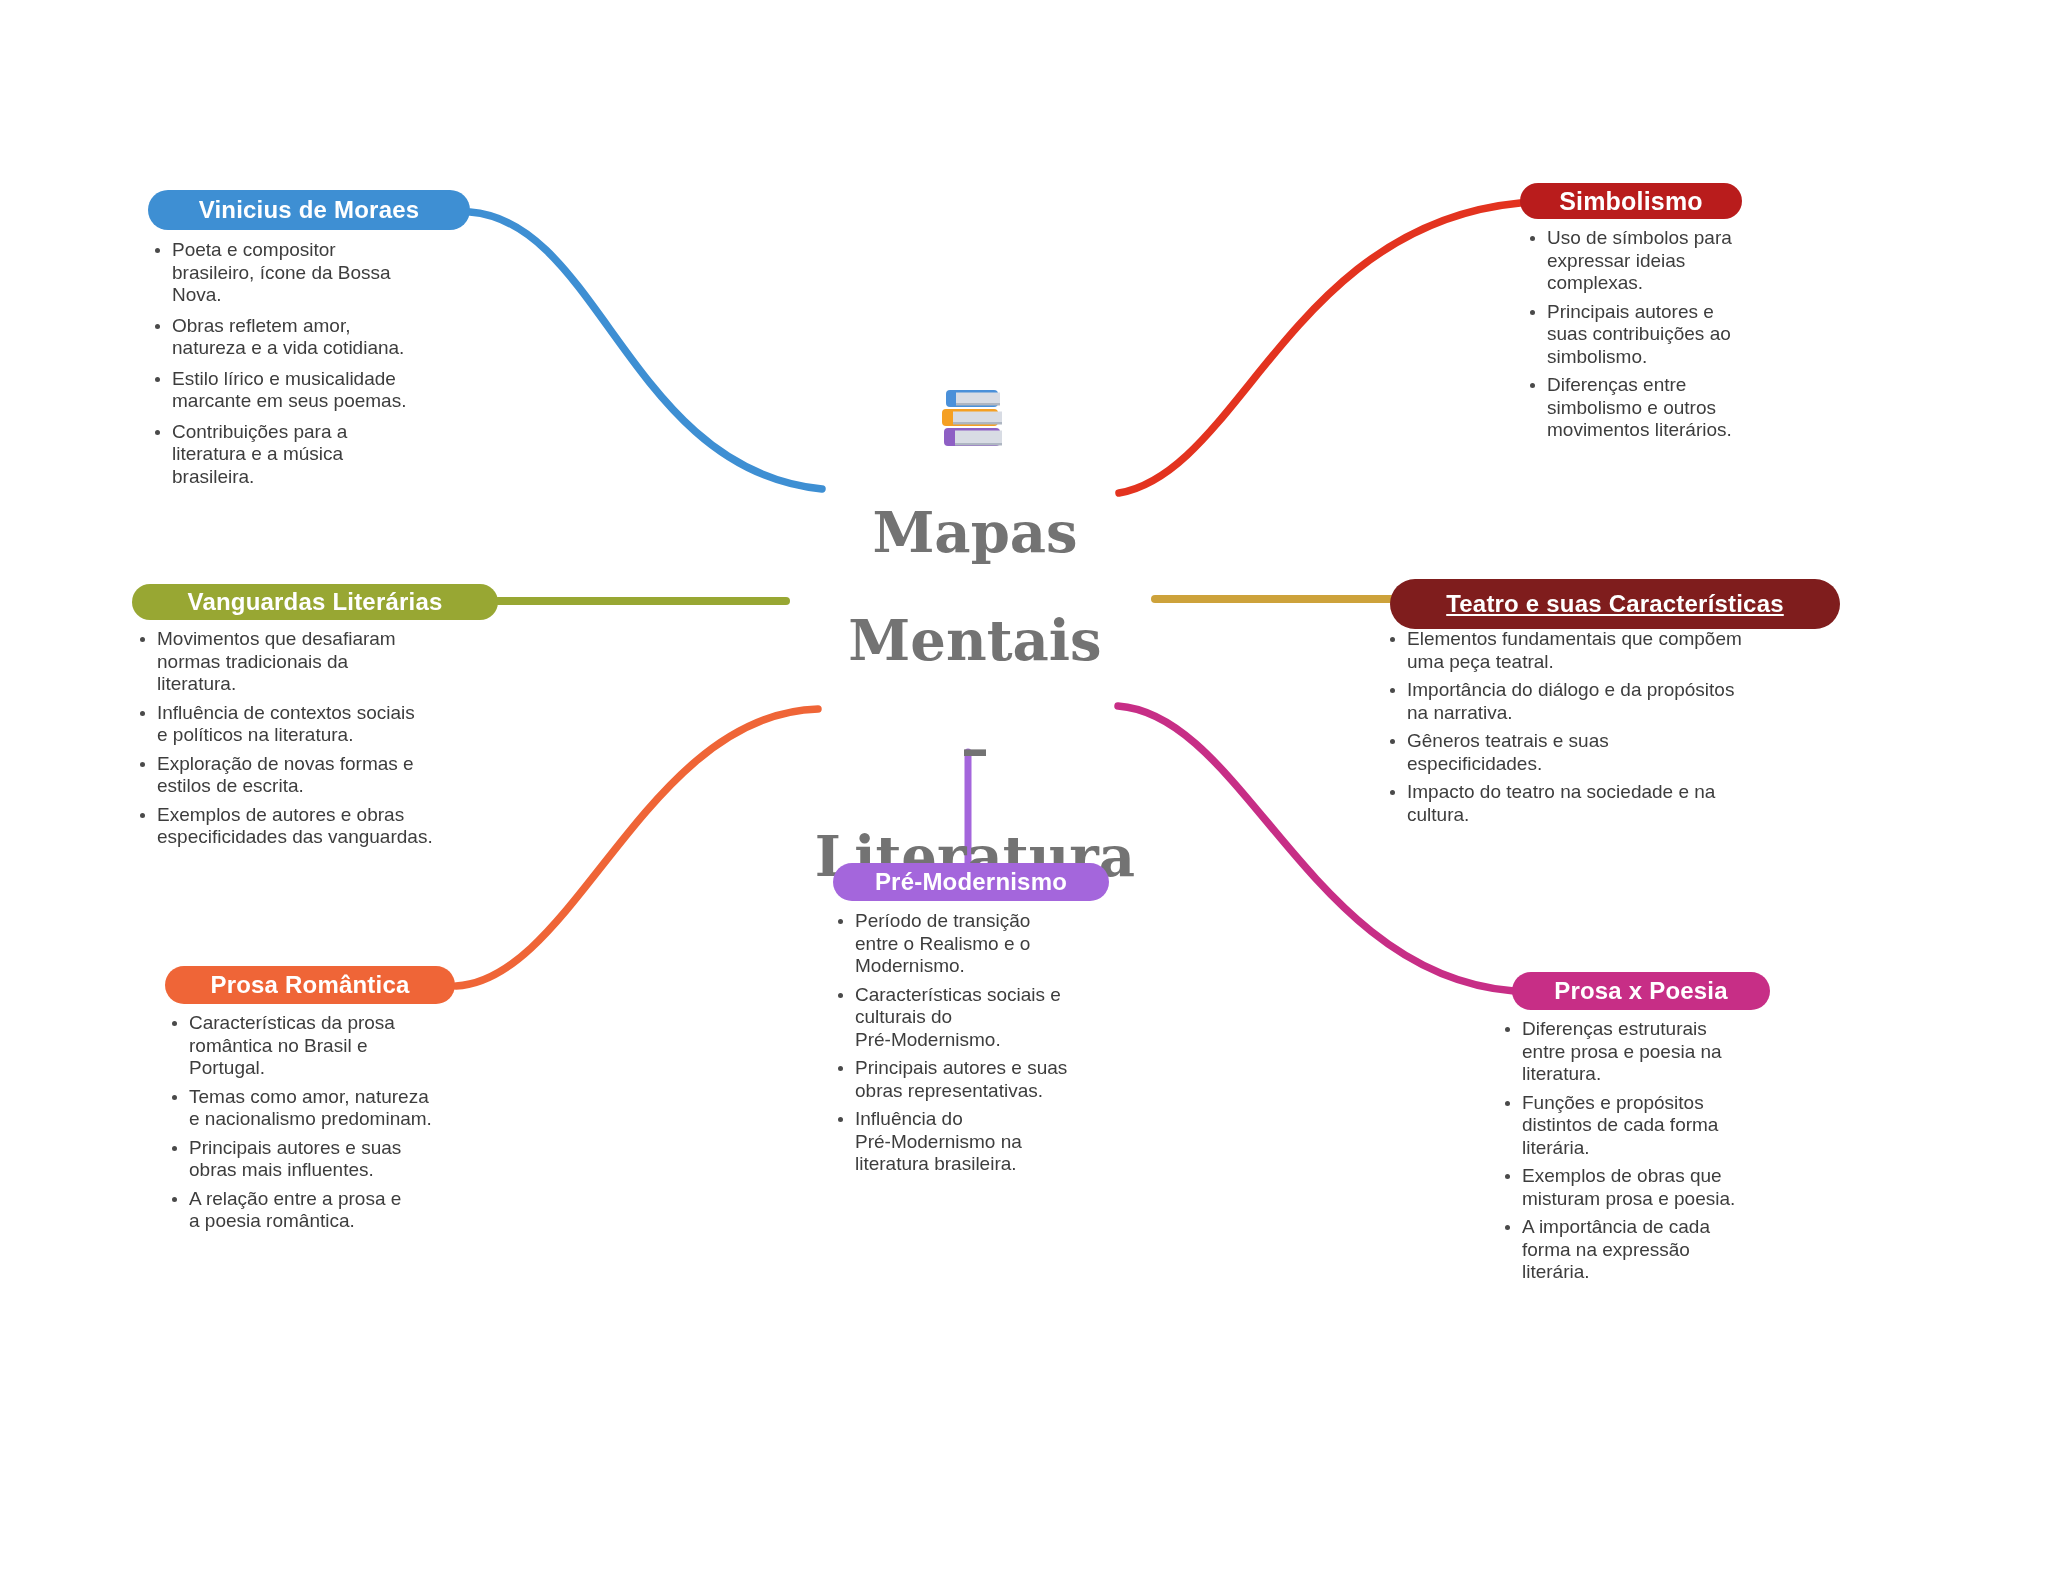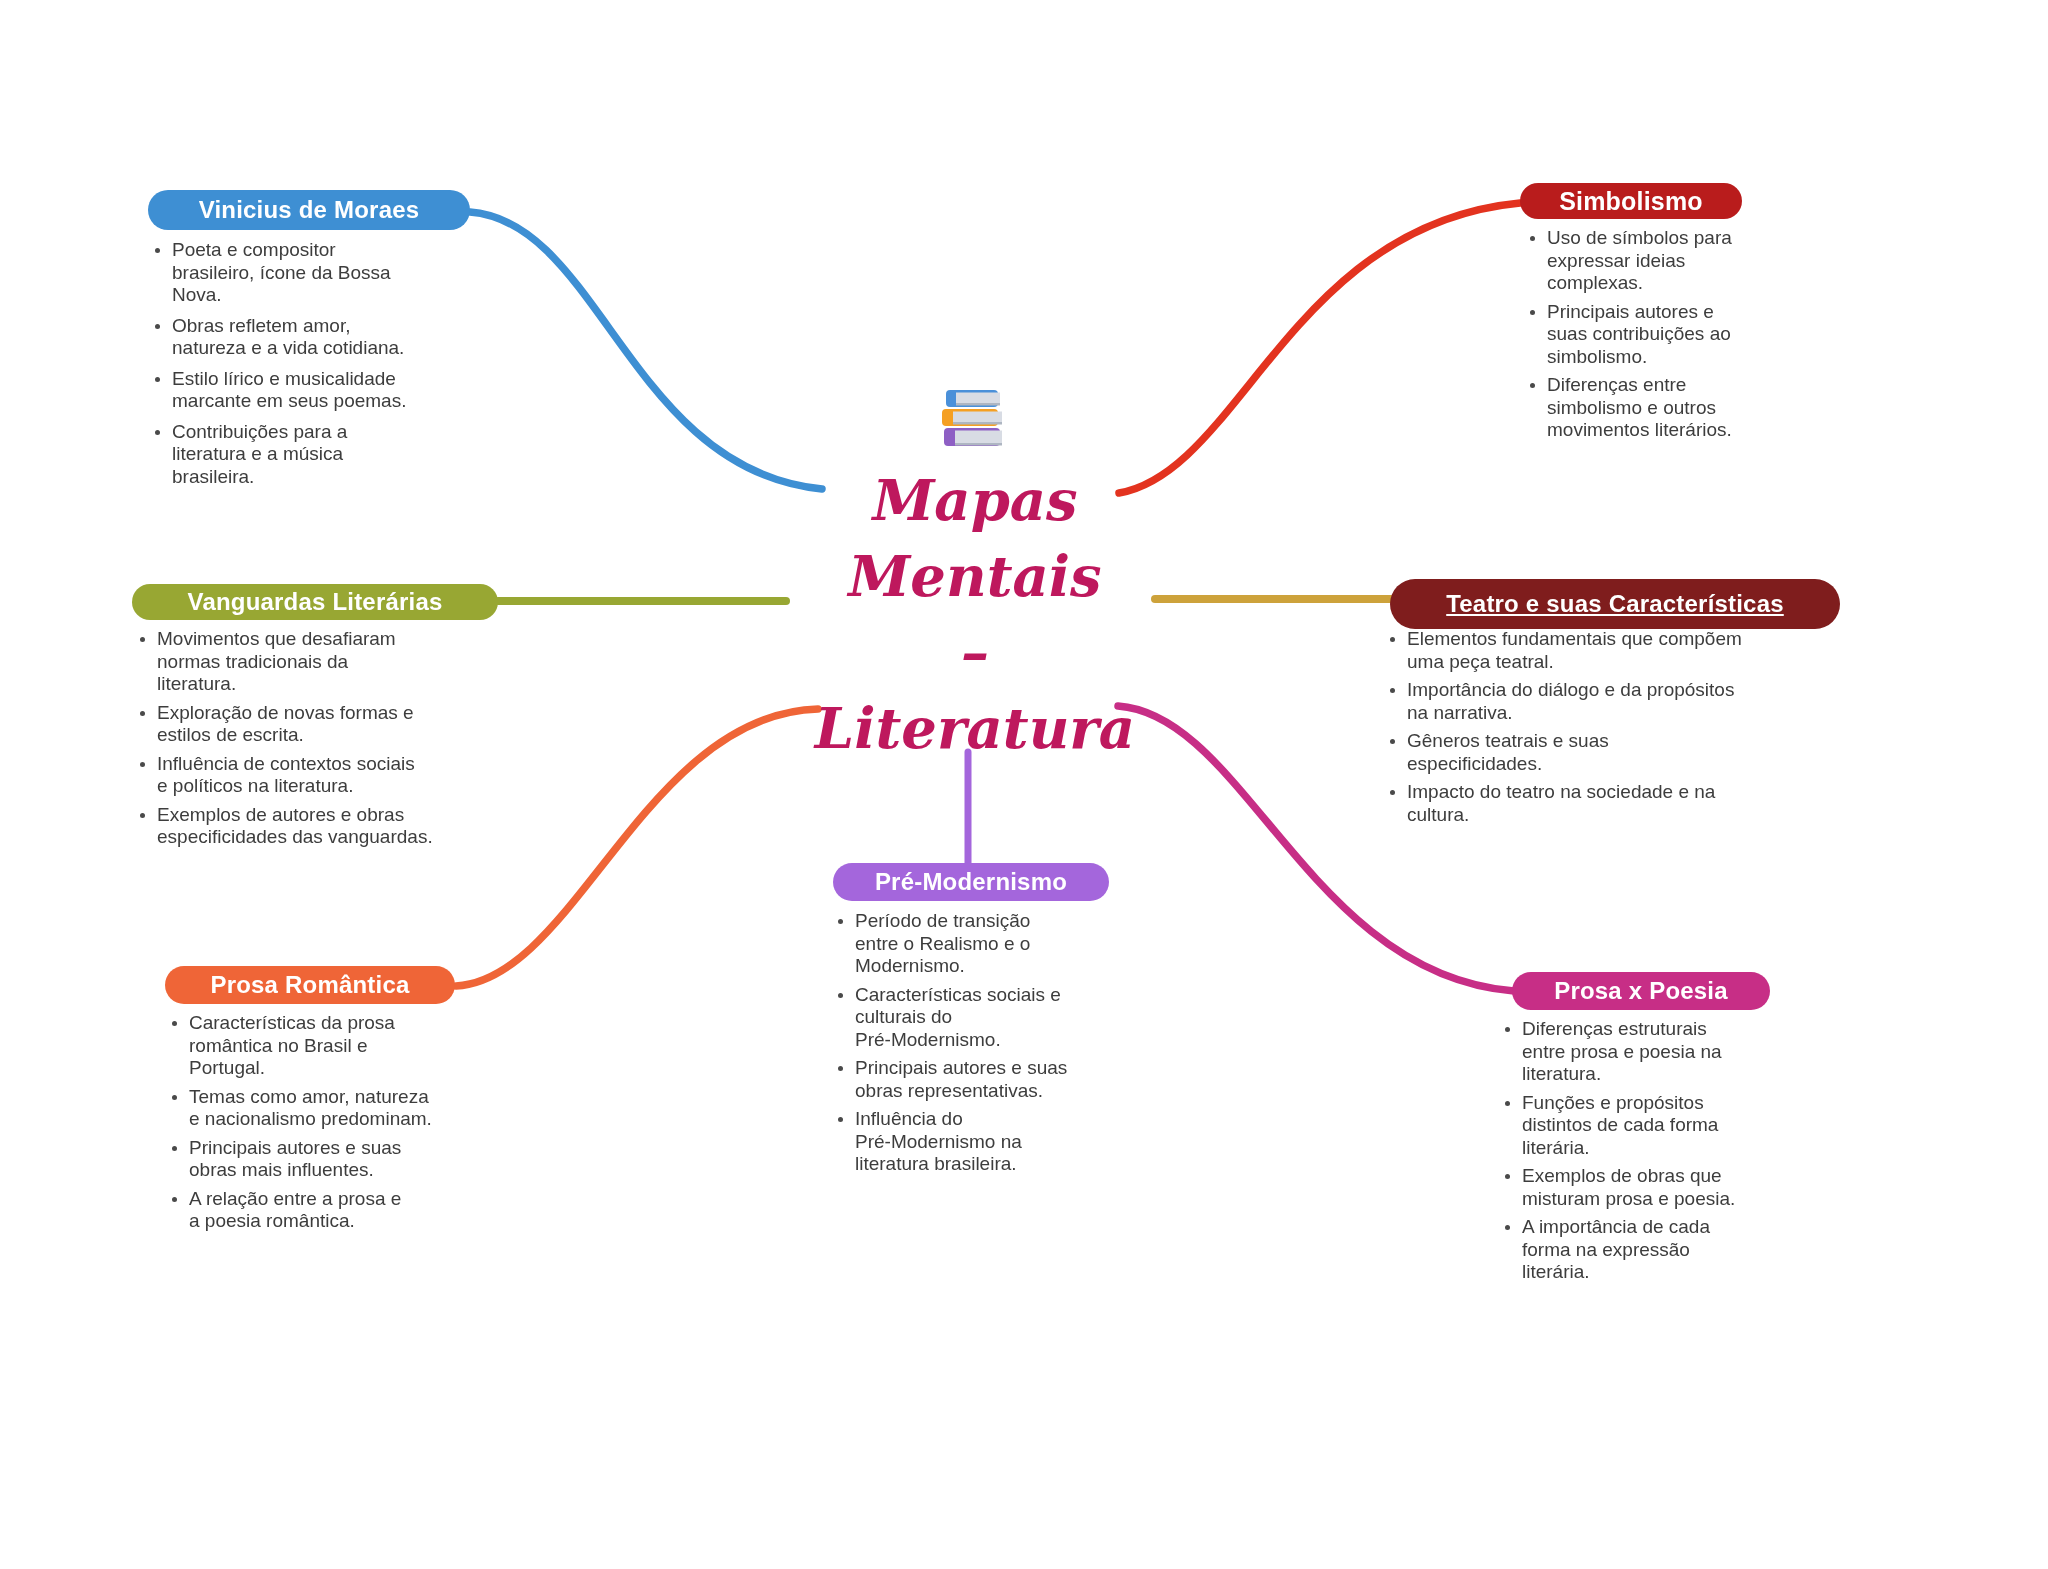--- a/index.html
+++ b/index.html
@@ -64,25 +64,25 @@
   .center-block {
     position: absolute;
     left: 810px; top: 388px;
     width: 330px;
     text-align: center;
     z-index: 2;
   }
   .books-icon { display: inline-block; margin-bottom: 6px; }
   .center-title-line {
     font-family: "DejaVu Serif", serif;
-    font-style: italic;
     font-weight: 600;
     font-size: 56px;
     line-height: 76px;
-    color: #be185d;
+    color: #737373;
+    margin-top: 32px;
   }
 </style>
 </head>
 <body>
 
 <svg id="connectors" viewBox="0 0 2048 1569">
   <path stroke-width="7.5" d="M 470 212 C 600 222, 630 470, 822 489" stroke="#3E8FD3"></path>
   <path stroke-width="8" d="M 498 601 L 786 601" stroke="#98A733"></path>
   <path stroke-width="7.5" d="M 456 986 C 575 980, 645 714, 818 709" stroke="#EF6537"></path>
   <path stroke-width="7.5" d="M 1119 493 C 1240 472, 1290 225, 1520 203" stroke="#E3331F"></path>
@@ -137,26 +137,26 @@
 
 <div class="node">
   <div class="pill" style="left: 132px; top: 584px; width: 366px; height: 36px; background: rgb(152, 167, 51);">Vanguardas Literárias</div>
   <div class="bullets" style="left:140px; top:628px; width:345px;">
     <div class="bullet">
         <span class="btext">Movimentos que desafiaram
 normas tradicionais da
 literatura.</span>
       </div>
     <div class="bullet">
+        <span class="btext">Influência de contextos sociais
+e políticos na literatura.</span>
+      </div>
+    <div class="bullet">
         <span class="btext">Exploração de novas formas e
 estilos de escrita.</span>
-      </div>
-    <div class="bullet">
-        <span class="btext">Influência de contextos sociais
-e políticos na literatura.</span>
       </div>
     <div class="bullet">
         <span class="btext">Exemplos de autores e obras
 especificidades das vanguardas.</span>
       </div>
   </div>
 </div>
 
 <div class="node">
   <div class="pill" style="left: 165px; top: 966px; width: 290px; height: 38px; background: rgb(239, 101, 55);">Prosa Romântica</div>

